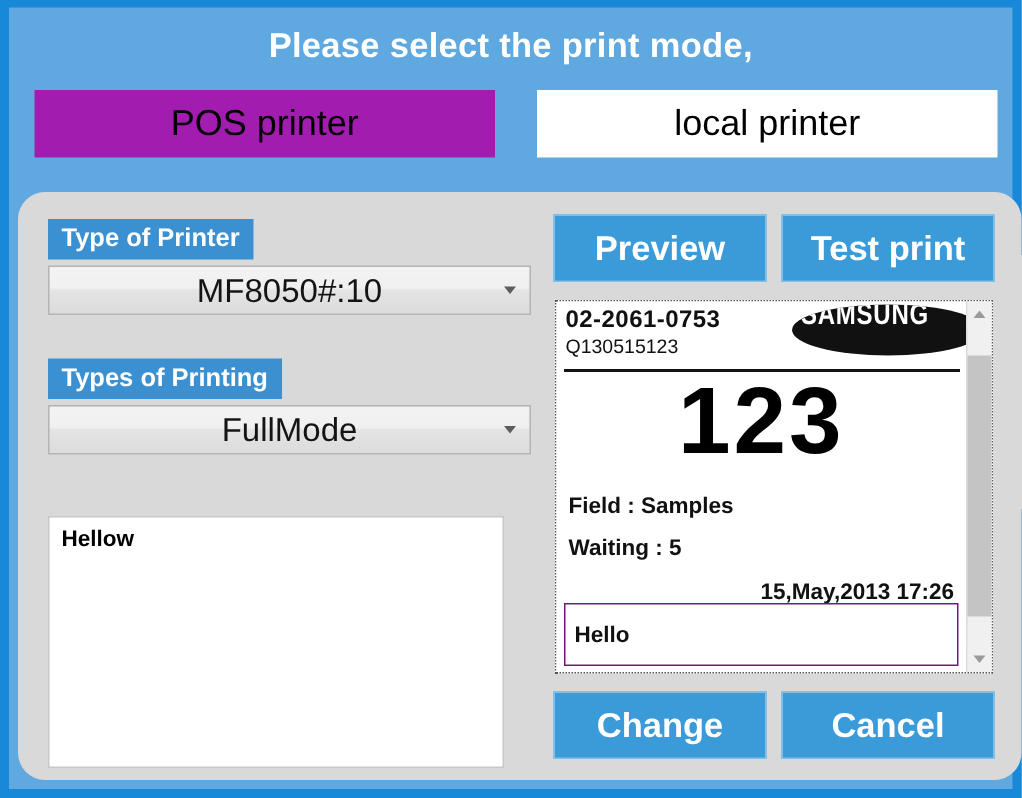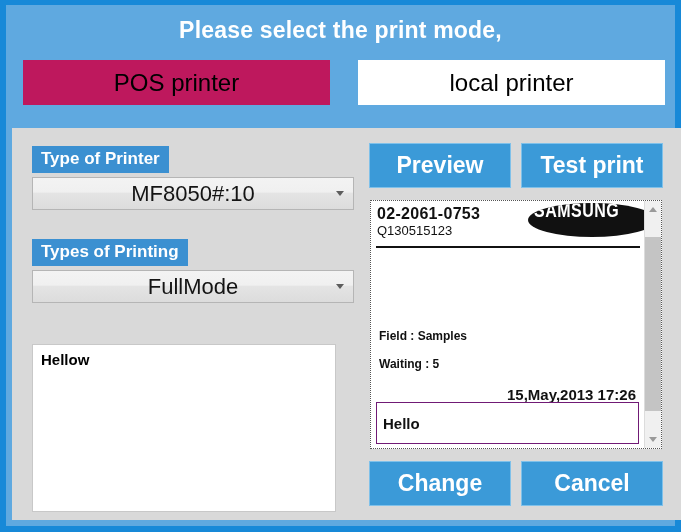--- a/index.html
+++ b/index.html
@@ -33,28 +33,29 @@
   .tabrow{
     position:absolute;left:0;top:55px;width:100%;height:48px;
   }
   .tab{
     position:absolute;top:0;height:45px;
     display:flex;align-items:center;justify-content:center;
     font-size:24px;color:#000000;
     box-sizing:border-box;
     cursor:pointer;
   }
-  .tab.pos{left:17px;width:307px;background:#be185d;}
+  .tab.pos{left:17px;width:307px;background:#a21caf;}
   .tab.local{left:352px;width:307px;background:#ffffff;}
 
   
   .panel{
     position:absolute;left:6px;top:123px;width:669px;height:392px;
     background:#d9d9d9;
     box-sizing:border-box;
+    border-radius:18px;
   }
   
   .left{position:absolute;left:0;top:0;width:352px;height:100%;}
   .badge{
     position:absolute;left:20px;
     background:#3b90d1;color:#ffffff;
     font-size:17px;font-weight:bold;
     padding:3px 9px 4px 9px;
     box-sizing:border-box;
     white-space:nowrap;
@@ -149,21 +150,21 @@
   }
   .r-big{
     position:absolute;left:0;right:0;top:44px;
     text-align:center;
     font-size:63px;font-weight:bold;color:#000;
     line-height:72px;
     letter-spacing:2px;
   }
   .r-line{
     position:absolute;left:8px;
-    font-size:12px;font-weight:bold;color:#111;
+    font-size:15px;font-weight:bold;color:#111;
   }
   .r-field{top:128px;}
   .r-wait{top:156px;}
   .r-date{
     position:absolute;right:8px;top:185px;
     font-size:15px;font-weight:bold;color:#111;
   }
   .r-input{
     position:absolute;left:5px;right:5px;bottom:4px;height:42px;
     background:#ffffff;border:1px solid #701a75;
@@ -252,20 +253,21 @@
             <div class="r-head">
               <div class="r-phone">02-2061-0753</div>
               <div class="r-code">Q130515123</div>
               <div class="samsung">
                 <span>SAMSUNG</span>
               </div>
             </div>
 
             <div class="r-rule"></div>
 
+            <div class="r-big">123</div>
 
             <div class="r-line r-field">Field : Samples</div>
             <div class="r-line r-wait">Waiting : 5</div>
             <div class="r-date">15,May,2013  17:26</div>
 
             <div class="r-input">Hello</div>
           </div>
 
           <div class="scroll">
             <div class="sc-btn up">

